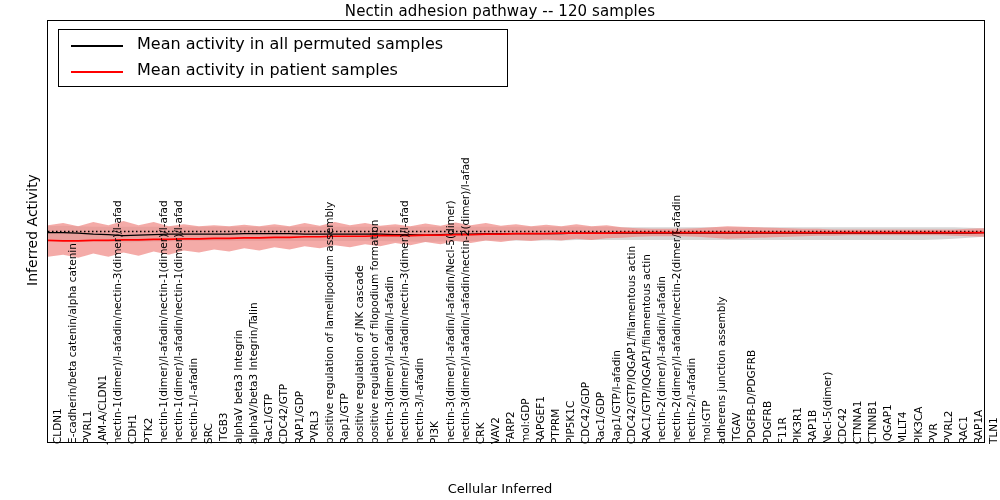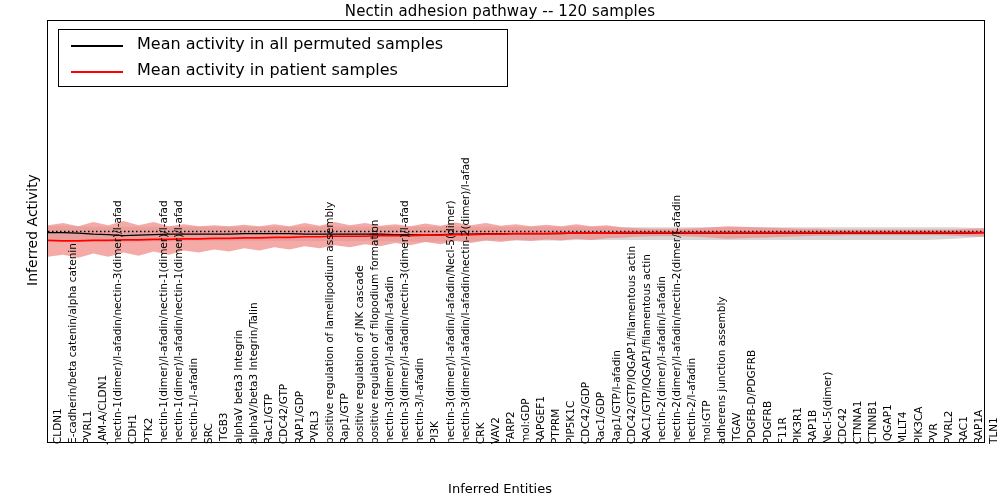--- a/index.html
+++ b/index.html
@@ -52,21 +52,21 @@
   .legtxt{position:absolute; left:78px; top:1px; font-size:16px; color:#000;}
 </style>
 </head>
 <body>
 
 <div id="root">
 
   <div class="title">Nectin adhesion pathway -- 120 samples</div>
 
   <div class="ylabel">Inferred Activity</div>
-  <div class="xlabel">Inferred Entities</div>
+  <div class="xlabel">Cellular Inferred</div>
 
   <div id="yticks">
       <div class="ytickmark" style="top: 73.625px;"></div>
       <div class="ytickmarkR" style="top: 73.625px;"></div>
       <div class="ytickmark" style="top: 126.25px;"></div>
       <div class="ytickmarkR" style="top: 126.25px;"></div>
       <div class="ytickmark" style="top: 178.875px;"></div>
       <div class="ytickmarkR" style="top: 178.875px;"></div>
       <div class="ytickmark" style="top: 231.5px;"></div>
       <div class="ytickmarkR" style="top: 231.5px;"></div>

